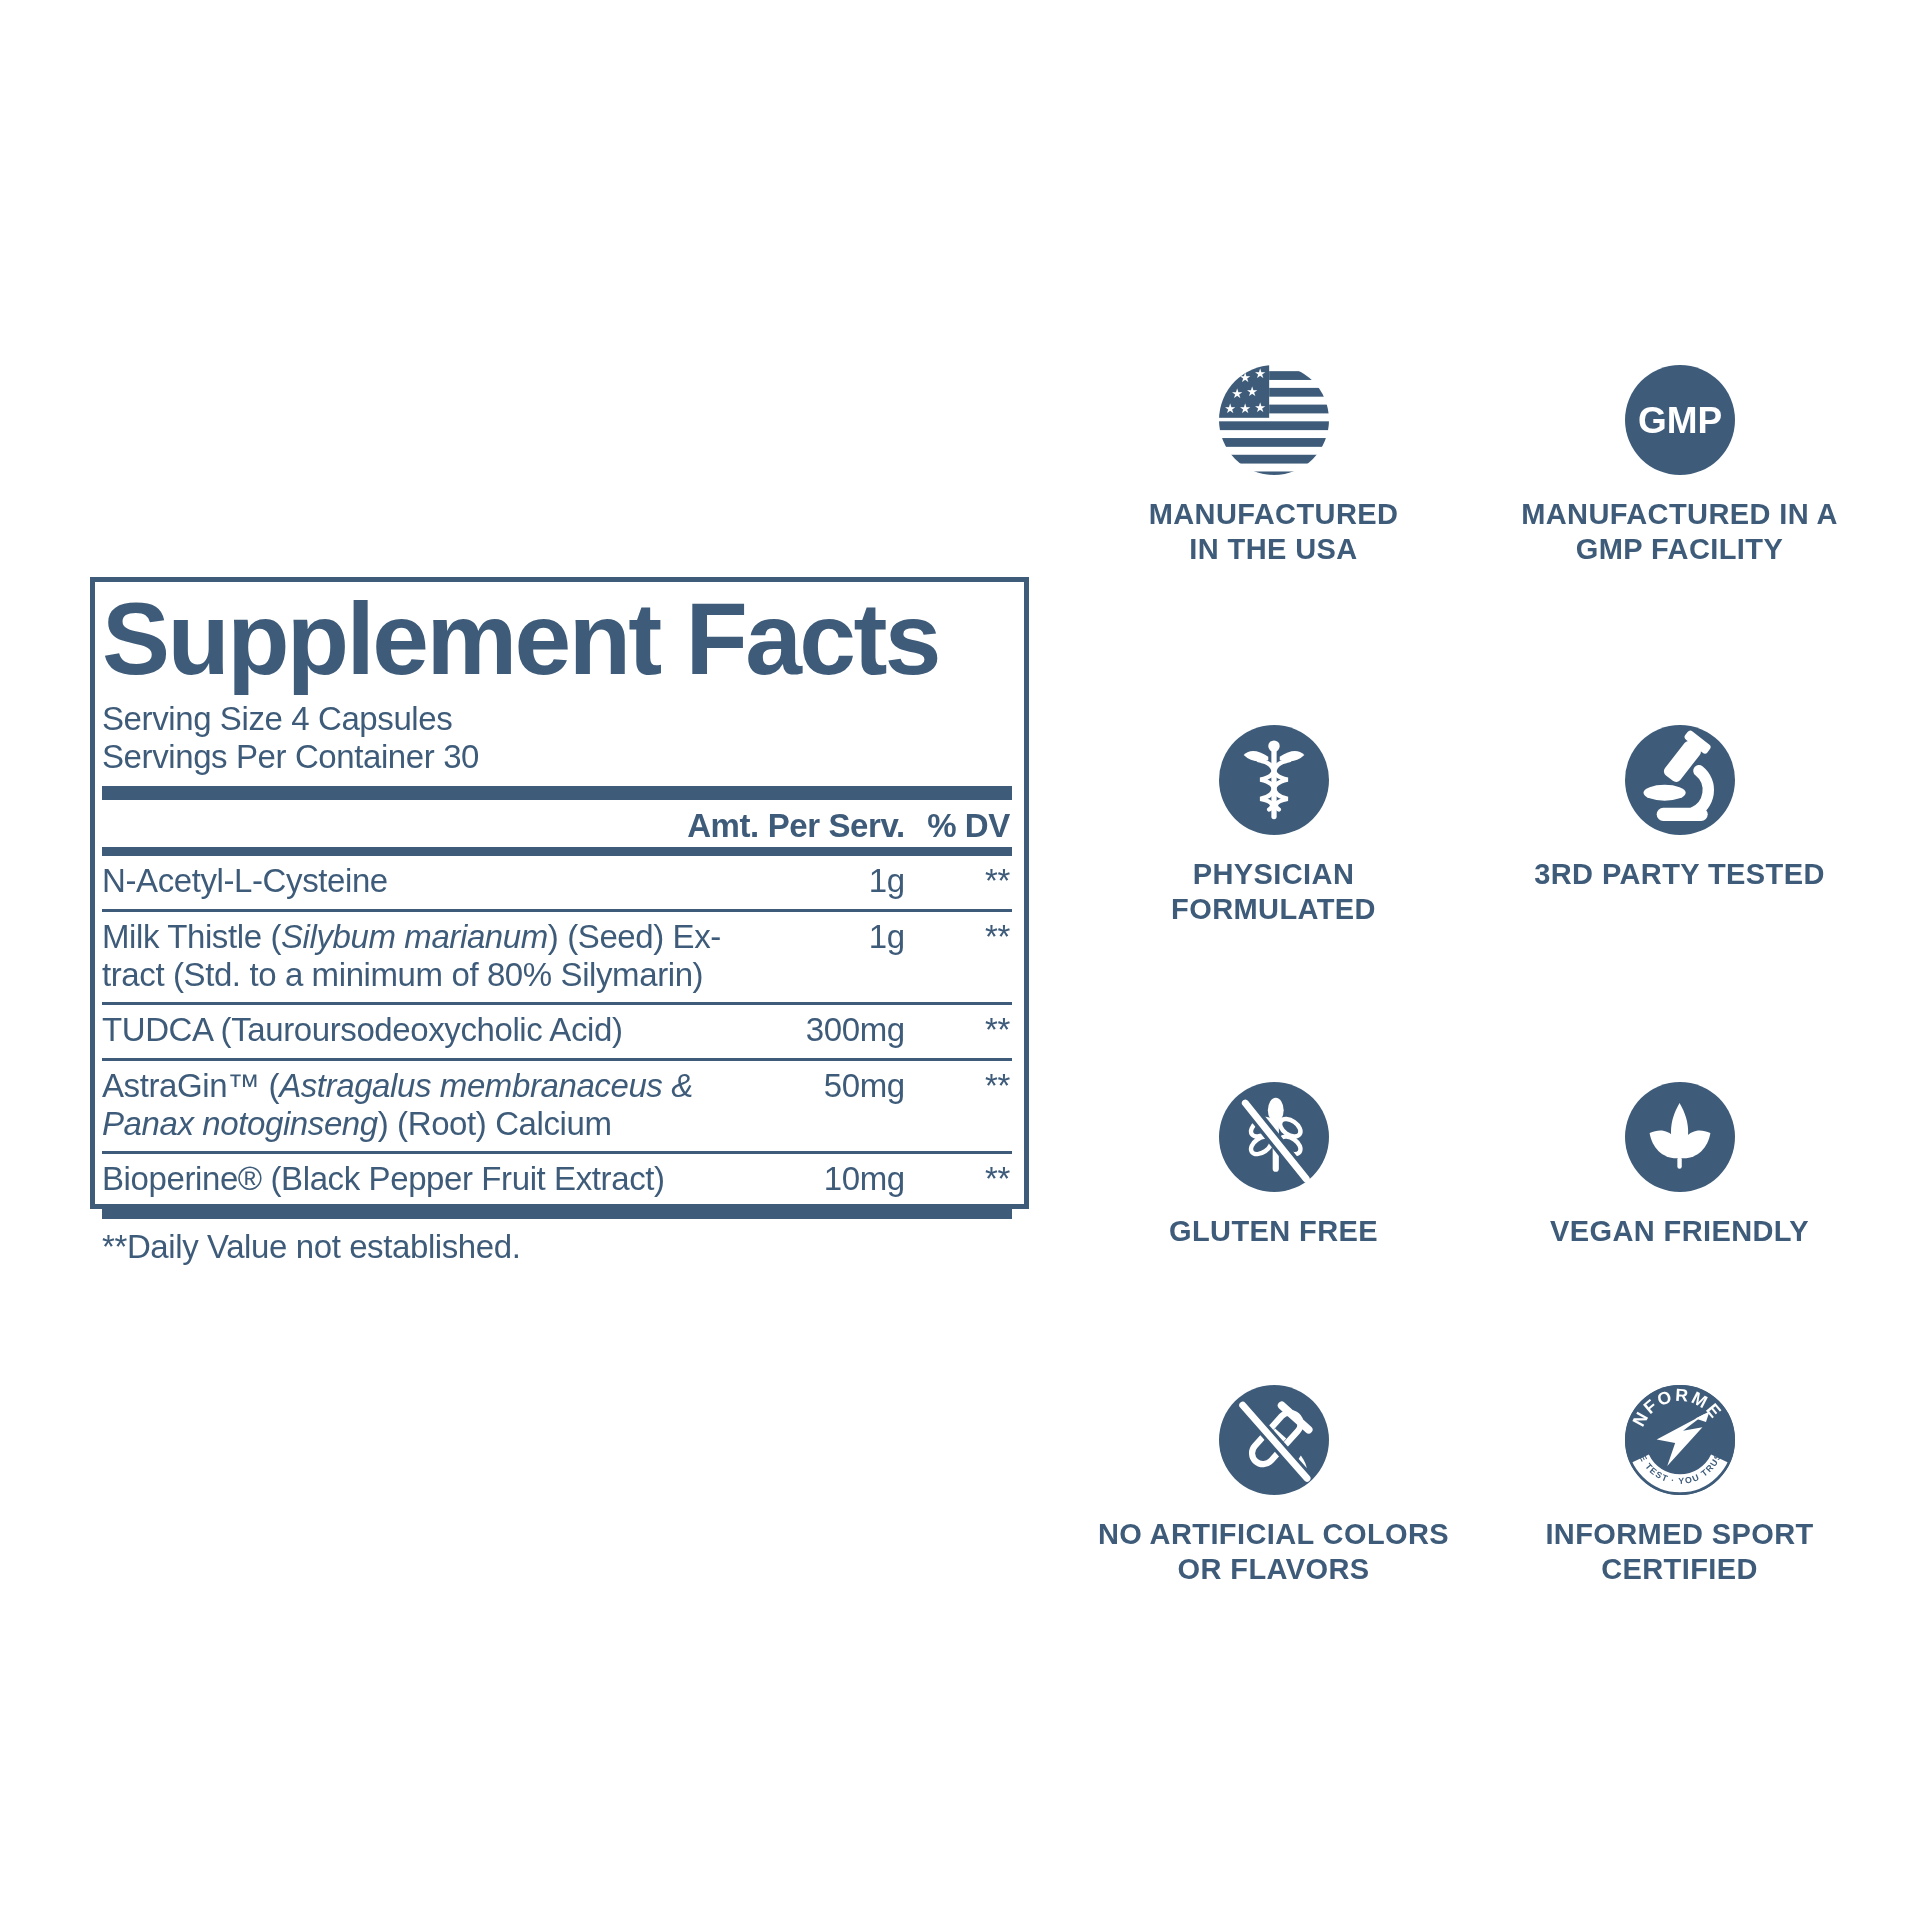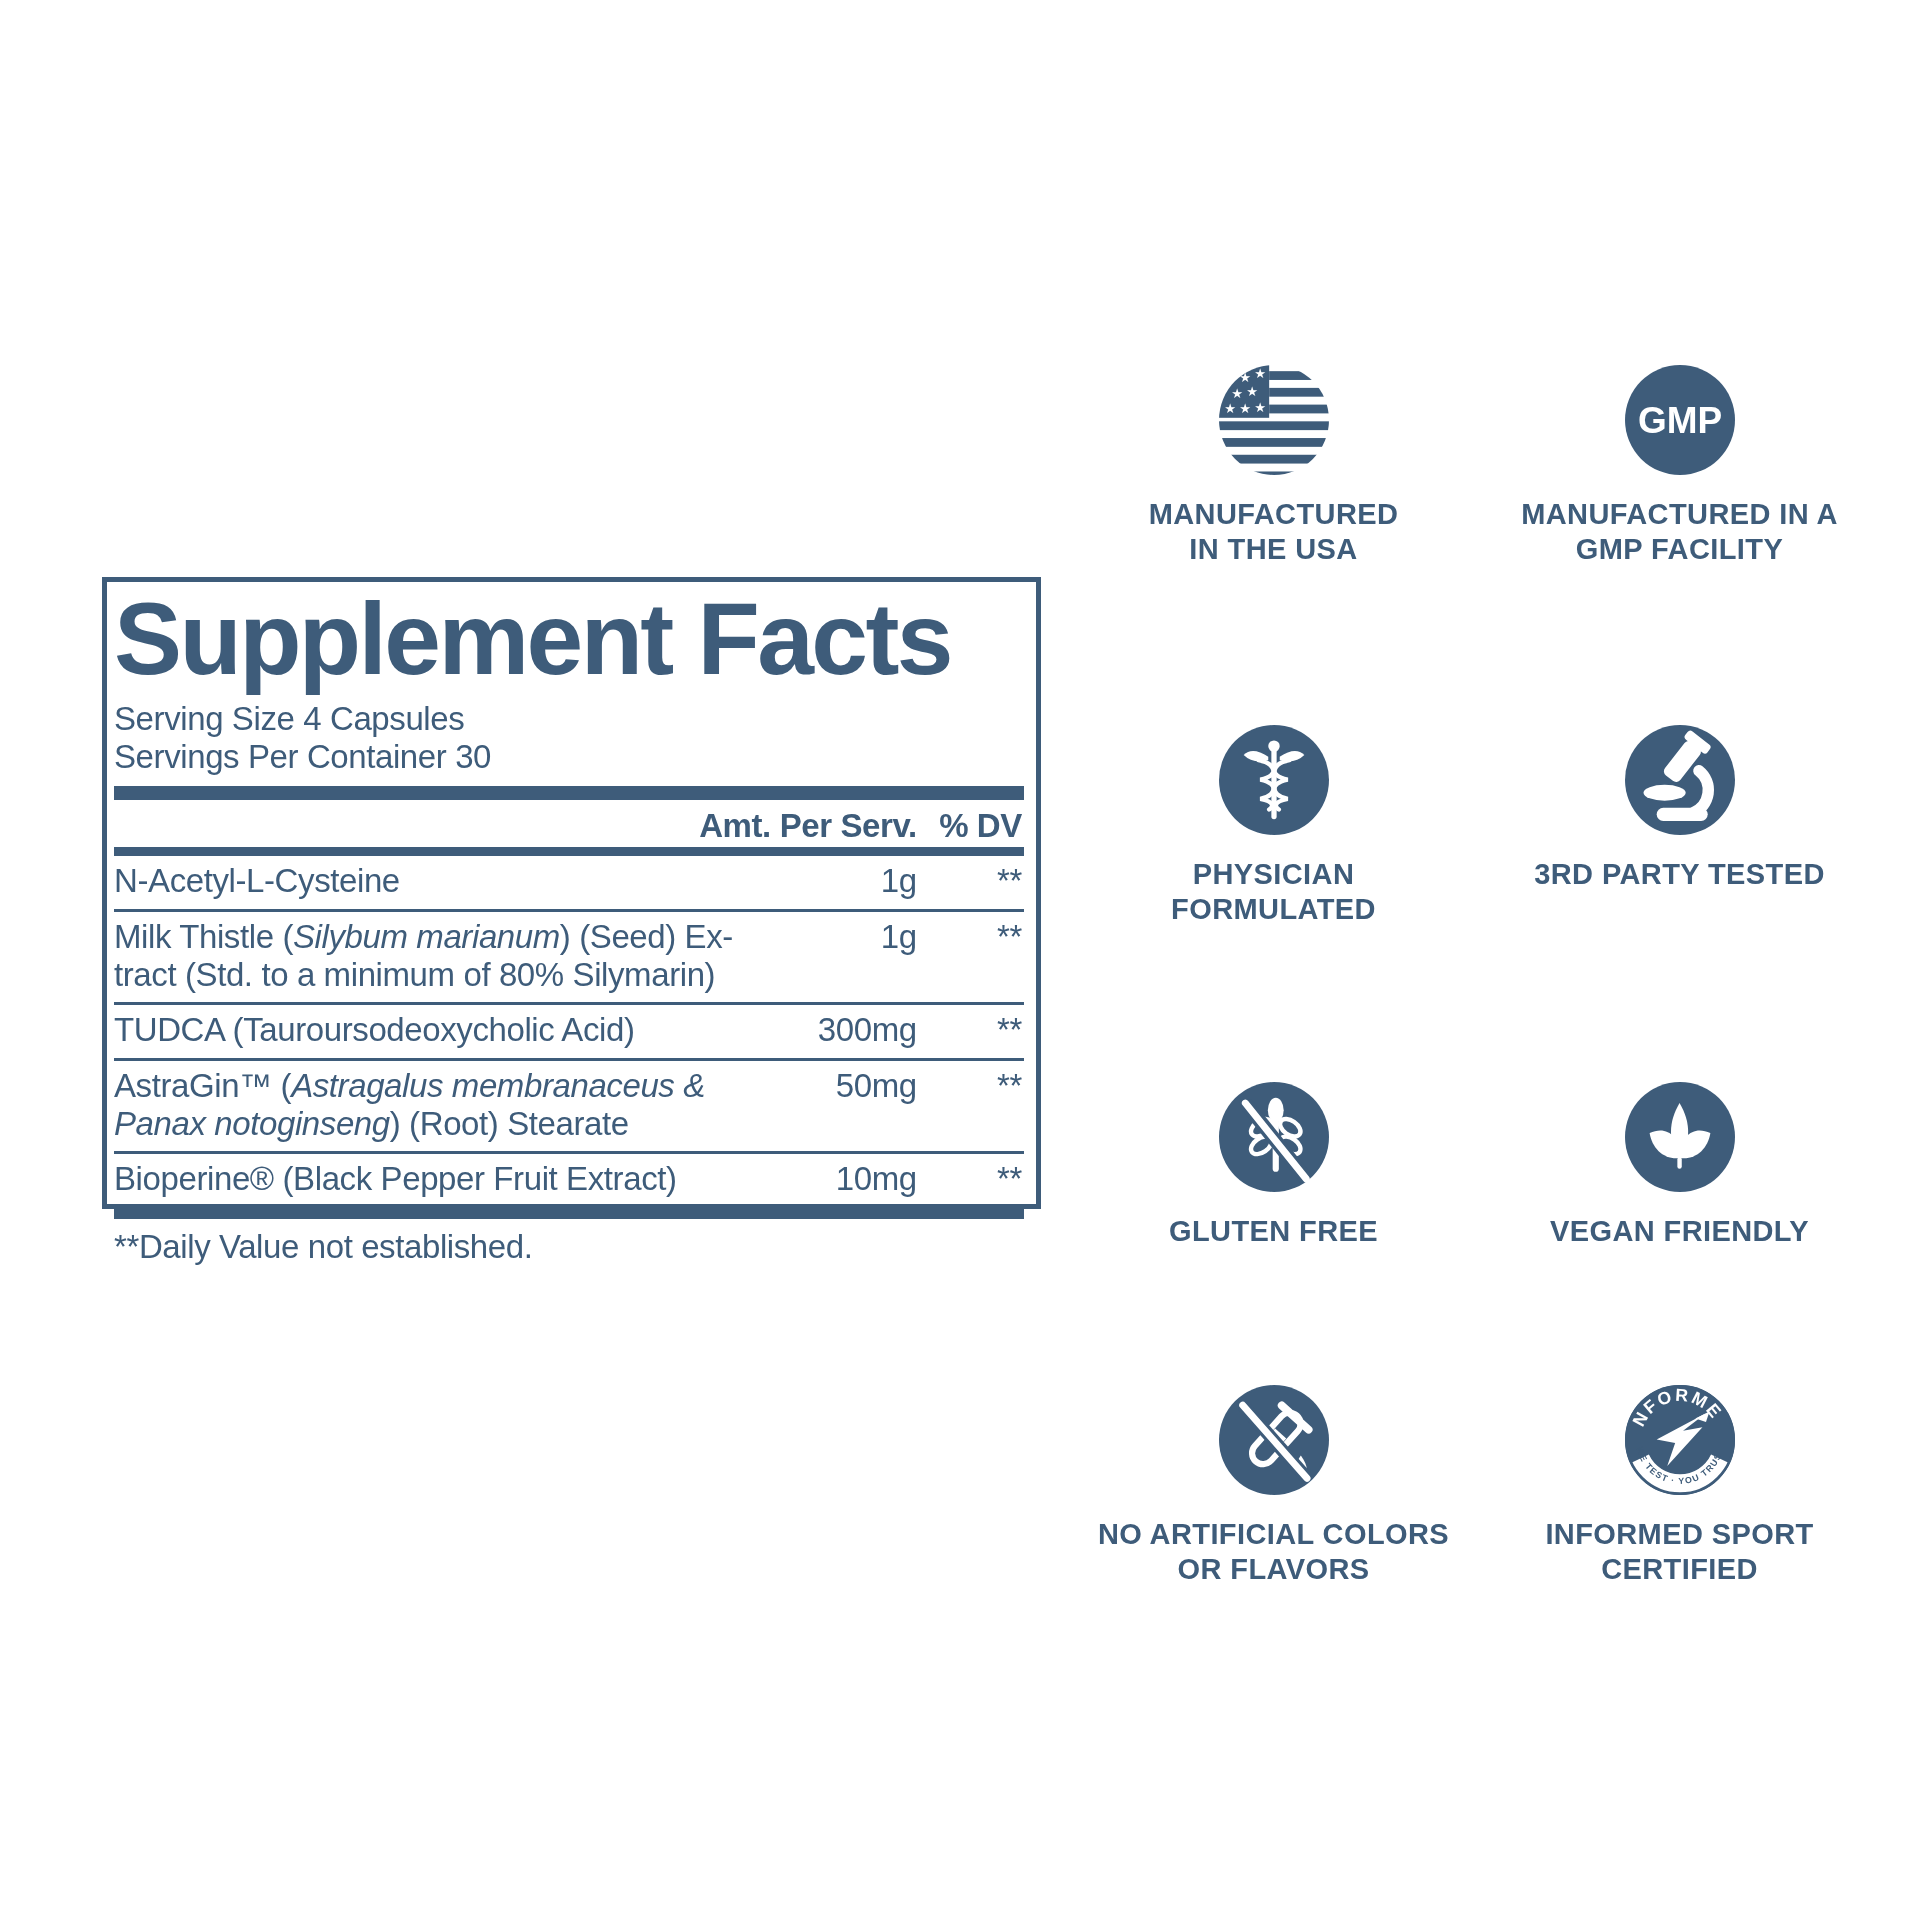--- a/index.html
+++ b/index.html
@@ -2,21 +2,21 @@
 <html style="font-size:14px"><head>
 <meta charset="utf-8">
 <style>
   html,body{margin:0;padding:0;background:#ffffff;}
   .canvas{
     position:relative;width:1929px;height:1929px;background:#ffffff;overflow:hidden;
     font-family:"Liberation Sans","DejaVu Sans",sans-serif;color:#3e5c7a;
   }
   
   .facts-panel{
-    position:absolute;left:102px;top:577px;width:939px;height:632px;
+    position:absolute;left:90px;top:577px;width:939px;height:632px;
     border:5.3px solid #3e5c7a;box-sizing:border-box;padding:0 12.3px 8.8px 7px;
   }
   .facts-title{
     font-size:102px;font-weight:bold;letter-spacing:-2.6px;line-height:0.95;
     margin-top:8.8px;white-space:nowrap;
   }
   .facts-serving{font-size:33px;line-height:1.15;letter-spacing:-0.4px;margin-top:12.3px;}
   .bar-thick{height:14px;background:#3e5c7a;margin-top:10.5px;}
   .bar-thick2{height:12.3px;background:#3e5c7a;}
   .bar-med{height:8.8px;background:#3e5c7a;}
@@ -82,21 +82,21 @@
           <span class="famt">1g</span>
           <span class="fdv">**</span>
         </div>
         <div class="frow">
           <span class="fname"><span>TUDCA (Tauroursodeoxycholic Acid)</span></span>
           <span class="famt">300mg</span>
           <span class="fdv">**</span>
         </div>
         <div class="frow">
           <span class="fname"><span>AstraGin™ (</span><i>Astragalus membranaceus &amp;
-Panax notoginseng</i><span>) (Root) Stearate</span></span>
+Panax notoginseng</i><span>) (Root) Calcium</span></span>
           <span class="famt">50mg</span>
           <span class="fdv">**</span>
         </div>
         <div class="frow">
           <span class="fname"><span>Bioperine® (Black Pepper Fruit Extract)</span></span>
           <span class="famt">10mg</span>
           <span class="fdv">**</span>
         </div>
       </div>
     <div class="bar-thick2"></div>

